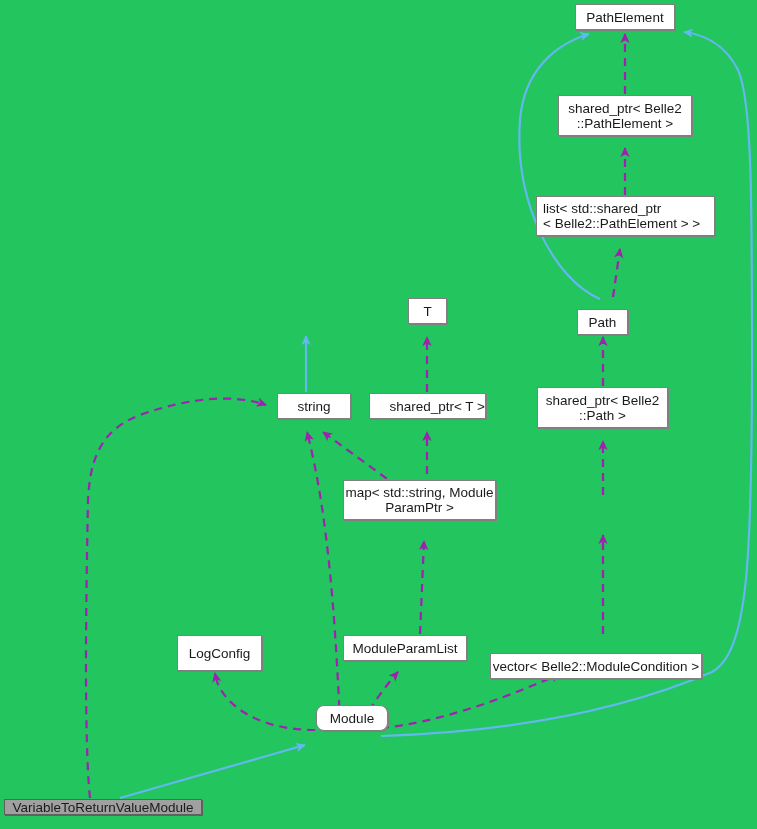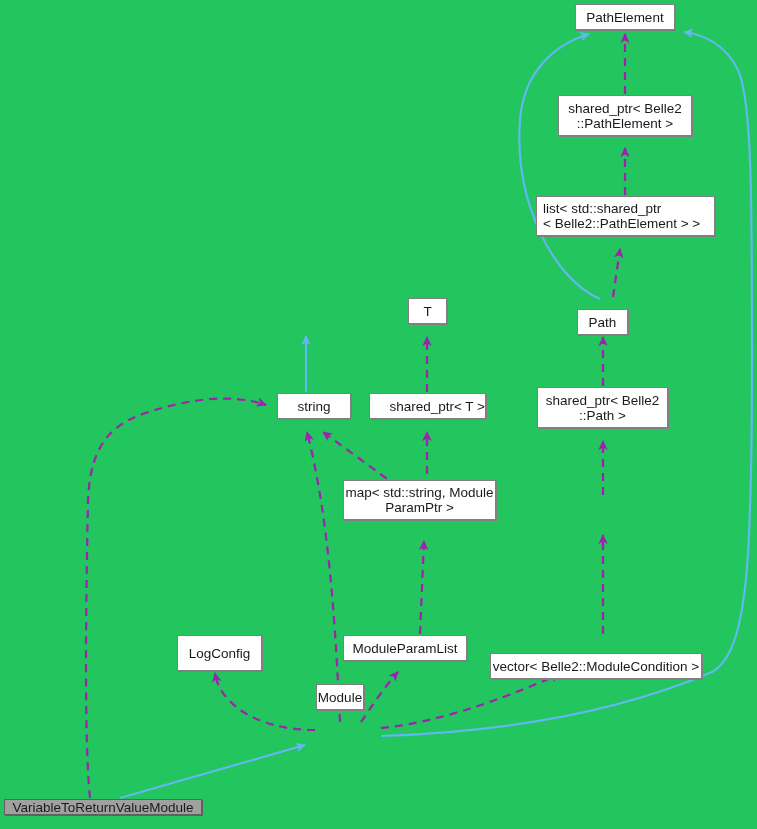--- a/index.html
+++ b/index.html
@@ -154,21 +154,21 @@
   </div>
 
   <div class="uml-node" style="left:343px; top:635px; width:124px; height:26px;">
     <span class="node-label">ModuleParamList</span>
   </div>
 
   <div class="uml-node" style="left:490px; top:635px; width:212px; height:26px;margin-top:18px;">
     <span class="node-label">vector&lt; Belle2::ModuleCondition &gt;</span>
   </div>
 
-  <div class="uml-node" style="left:316px; top:684px; width:48px; height:26px;">
+  <div class="uml-node" style="left:316px; top:705px; width:72px; height:26px;border-radius:8px;">
     <span class="node-label">Module</span>
   </div>
 
   <div class="uml-node highlight" style="left:4px; top:799px; width:198px; height:16px;">
     <span class="node-label">VariableToReturnValueModule</span>
   </div>
 
 </div>
 
 </body></html>

